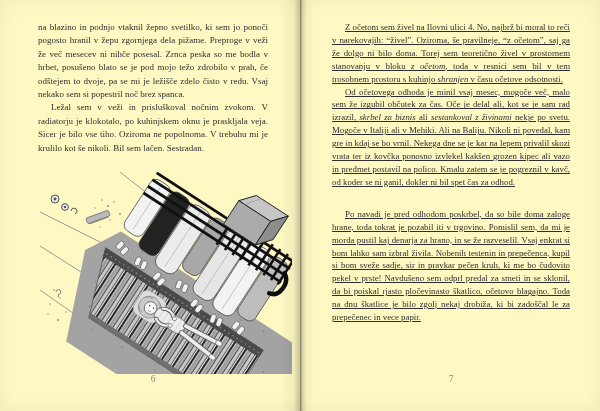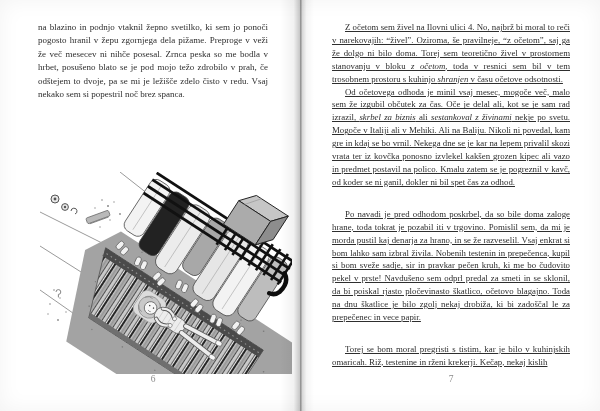--- a/index.html
+++ b/index.html
@@ -1,18 +1,18 @@
 <!DOCTYPE html>
 <html><head>
 <meta charset="utf-8">
 <style>
   html,body{margin:0;padding:0;background:#e9e9e9;}
   .spread{
     position:relative;width:600px;height:411px;margin:0 auto;
-    background:#ffffff;overflow:hidden;
+    background:#fef9c3;overflow:hidden;
     font-family:"Liberation Serif","DejaVu Serif",serif;
     box-shadow:inset 0 0 22px rgba(0,0,0,0.05);
   }
   .textblock{position:absolute;text-align:justify;color:#2e2e2e;}
   .textblock p{margin:0;padding:0;}
   .textblock p.ind{text-indent:13px;}
   .textblock p.gap{margin-top:19px;}
   .textblock i{font-style:italic;}
   .tb-left{left:38px;top:21px;width:230px;font-size:9px;line-height:13.4px;}
   .tb-right{left:332px;top:21px;width:238px;font-size:8.8px;line-height:12.9px;text-decoration:underline;}
@@ -33,20 +33,21 @@
   .illustration{position:absolute;left:40px;top:172px;width:252px;height:202px;}
 </style>
 </head>
 <body>
 
 <div class="spread">
 
   <div>
     <div class="textblock tb-left">
         <p><span>na blazino in podnjo vtaknil žepno svetilko, ki sem jo ponoči pogosto hranil v žepu zgornjega dela pižame. Preproge v veži že več mesecev ni nihče posesal. Zrnca peska so me bodla v hrbet, posušeno blato se je pod mojo težo zdrobilo v prah, če odštejem to dvoje, pa se mi je ležišče zdelo čisto v redu. Vsaj nekako sem si popestril noč brez spanca.</span></p>
+        <p class="ind"><span>Ležal sem v veži in prisluškoval nočnim zvokom. V radiatorju je klokotalo, po kuhinjskem oknu je praskljala veja. Sicer je bilo vse tiho. Oziroma ne popolnoma. V trebuhu mi je krulilo kot še nikoli. Bil sem lačen. Sestradan.</span></p>
       </div>
 
     <svg class="illustration" viewBox="0 0 252 202" xmlns="http://www.w3.org/2000/svg" aria-label="Black-and-white drawing seen from above: a child lies on a long striped hallway rug below a wall coat rack with hanging coats, a row of shoes on the grey floor and a cardboard box on the rack shelf; door hinges and scattered sand at the left.">
       <defs>
         <pattern id="rug" width="13" height="10" patternUnits="userSpaceOnUse">
           <rect width="13" height="10" fill="#ededed"></rect>
           <rect x="0" width="2.2" height="10" fill="#262626"></rect>
           <rect x="3.2" width="2.6" height="10" fill="#969696"></rect>
           <rect x="6.6" width="1.6" height="10" fill="#4f4f4f"></rect>
           <rect x="9" width="1.4" height="10" fill="#c9c9c9"></rect>
@@ -230,18 +231,17 @@
     <div class="pagenum pn-left">6</div>
   </div>
 
   <div class="gutter"></div>
 
   <div>
     <div class="textblock tb-right">
         <p class="ind"><span>Z očetom sem živel na Ilovni ulici 4. No, najbrž bi moral to reči v narekovajih: “živel”. Oziroma, še pravilneje, “z očetom”, saj ga že dolgo ni bilo doma. Torej sem teoretično živel v prostornem stanovanju v bloku </span><i>z očetom</i><span>, toda v resnici sem bil v tem trosobnem prostoru s kuhinjo </span><i>shranjen</i><span> v času očetove odsotnosti.</span></p>
         <p class="ind"><span>Od očetovega odhoda je minil vsaj mesec, mogoče več, malo sem že izgubil občutek za čas. Oče je delal ali, kot se je sam rad izrazil, </span><i>skrbel za biznis</i><span> ali </span><i>sestankoval z živinami</i><span> nekje po svetu. Mogoče v Italiji ali v Mehiki. Ali na Baliju. Nikoli ni povedal, kam gre in kdaj se bo vrnil. Nekega dne se je kar na lepem privalil skozi vrata ter iz kovčka ponosno izvlekel kakšen grozen kipec ali vazo in predmet postavil na polico. Kmalu zatem se je pogreznil v kavč, od koder se ni ganil, dokler ni bil spet čas za odhod.</span></p>
         <p class="ind gap"><span>Po navadi je pred odhodom poskrbel, da so bile doma zaloge hrane, toda tokrat je pozabil iti v trgovino. Pomislil sem, da mi je morda pustil kaj denarja za hrano, in se že razveselil. Vsaj enkrat si bom lahko sam izbral živila. Nobenih testenin in prepečenca, kupil si bom sveže sadje, sir in pravkar pečen kruh, ki me bo čudovito pekel v prste! Navdušeno sem odprl predal za smeti in se sklonil, da bi poiskal rjasto pločevinasto škatlico, očetovo blagajno. Toda na dnu škatlice je bilo zgolj nekaj drobiža, ki bi zadoščal le za prepečenec in vece papir.</span></p>
-        <p class="ind gap"><span>Torej se bom moral pregristi s tistim, kar je bilo v kuhinjskih omaricah. Riž, testenine in rženi krekerji. Kečap, nekaj kislih</span></p>
       </div>
     <div class="pagenum pn-right">7</div>
   </div>
 
 </div>
 
 </body></html>

